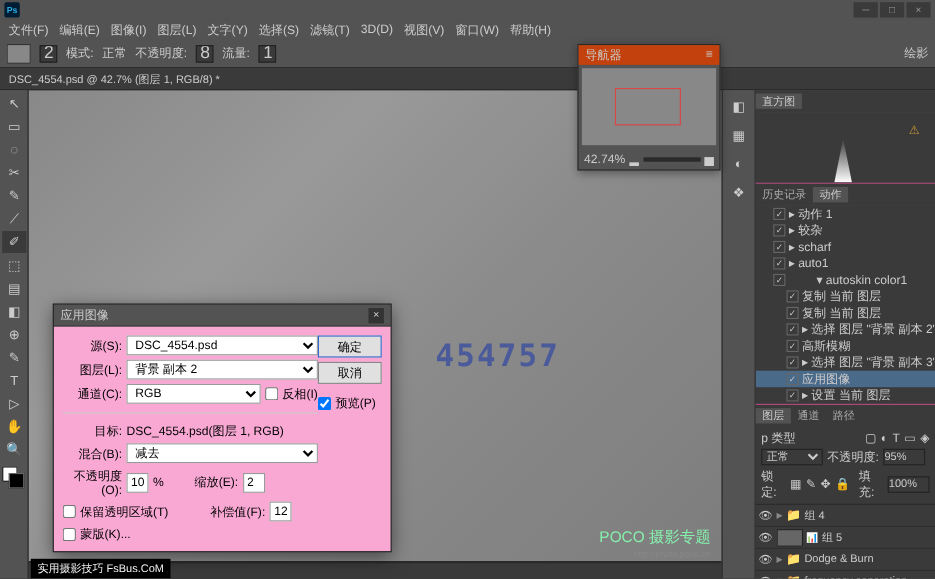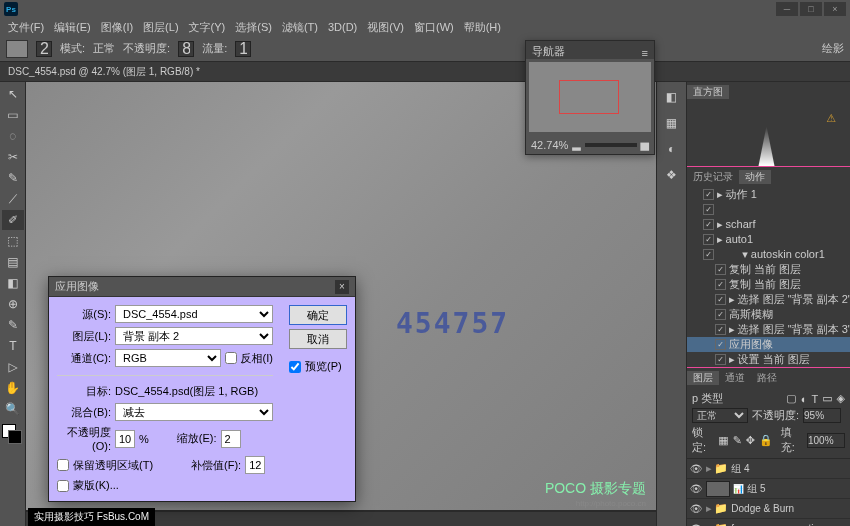--- a/index.html
+++ b/index.html
@@ -52,30 +52,30 @@
 .layers-opts .row{display:flex;align-items:center;gap:4px;font-size:10px}
 .layers-opts select,.layers-opts input{background:#3a3a3a;border:1px solid #222;color:#ccc;font-size:10px;height:15px}
 .layers-list{flex:1;background:#3a3a3a;overflow-y:auto}
 .layer-row{display:flex;align-items:center;height:20px;border-bottom:1px solid #2e2e2e;padding:0 2px;gap:3px}
 .layer-row .eye{width:14px;font-size:10px;text-align:center}
 .layer-row .thumb{width:24px;height:16px;background:#888;border:1px solid #222}
 .layer-row .name{font-size:10px;flex:1}
 .layer-row .folder{color:#888;font-size:11px}
 
 .navigator{position:absolute;left:525px;top:40px;width:130px;background:#535353;border:1px solid #2a2a2a;box-shadow:0 2px 8px rgba(0,0,0,.4)}
-.navigator .hdr{background:#404040;height:18px;display:flex;align-items:flex-end;padding:0 6px;font-size:10px;justify-content:space-between}
+.navigator .hdr{background:#c2410c;height:18px;display:flex;align-items:center;padding:0 6px;font-size:10px;justify-content:space-between}
 .navigator .preview{height:70px;background:#888;position:relative;margin:3px}
 .navigator .preview .box{position:absolute;left:30px;top:18px;width:60px;height:34px;border:1px solid #d44}
 .navigator .zoomrow{display:flex;align-items:center;padding:3px 5px;gap:4px;font-size:10px}
 .navigator .zoomrow .slider{flex:1;height:4px;background:#2a2a2a}
 
 .dialog{position:absolute;left:48px;top:276px;width:308px;background:#535353;border:1px solid #222;box-shadow:0 4px 16px rgba(0,0,0,.5)}
 .dialog .dlg-title{background:#535353;height:20px;display:flex;align-items:center;justify-content:space-between;padding:0 6px;font-size:11px;border-bottom:1px solid #333}
 .dialog .dlg-title .x{width:14px;height:14px;background:#333;display:flex;align-items:center;justify-content:center;font-size:10px}
-.dialog .dlg-body{background:#c4b5fd;padding:8px;color:#000;display:flex;gap:16px}
+.dialog .dlg-body{background:#f9a8d4;padding:8px;color:#000;display:flex;gap:0}
 .dialog .dlg-body *{color:#000}
 .dlg-left{flex:1;display:flex;flex-direction:column;gap:4px}
 .dlg-row{display:flex;align-items:center;gap:4px;font-size:11px}
 .dlg-row label{width:54px;text-align:right}
 .dlg-row select,.dlg-row input[type=text]{flex:1;background:#fff;border:1px solid #999;height:18px;font-size:11px;padding:0 3px}
 .dlg-row input.small{width:20px;flex:none}
 .dlg-row input[type=checkbox]{width:12px;height:12px}
 .dlg-sep{border-top:1px solid #ccc;margin:4px 0}
 .dlg-right{width:58px;display:flex;flex-direction:column;gap:4px}
 .dlg-btn{background:#e0e0e0;border:1px solid #888;height:20px;display:flex;align-items:center;justify-content:center;font-size:11px}
@@ -180,20 +180,21 @@
           <span>历史记录</span>
           <span class="active">动作</span>
         </div>
       <div class="actions-list" id="actions-list">
           <div class="action-row" style="padding-left: 16px;">
             <span class="chk on"></span>
             <span class="txt">▸ 动作 1</span>
           </div>
           <div class="action-row" style="padding-left: 16px;">
             <span class="chk on"></span>
+            <span class="txt">▸ 较杂</span>
           </div>
           <div class="action-row" style="padding-left: 16px;">
             <span class="chk on"></span>
             <span class="txt">▸ scharf</span>
           </div>
           <div class="action-row" style="padding-left: 16px;">
             <span class="chk on"></span>
             <span class="txt">▸ auto1</span>
           </div>
           <div class="action-row" style="padding-left: 16px; text-align: center;">

